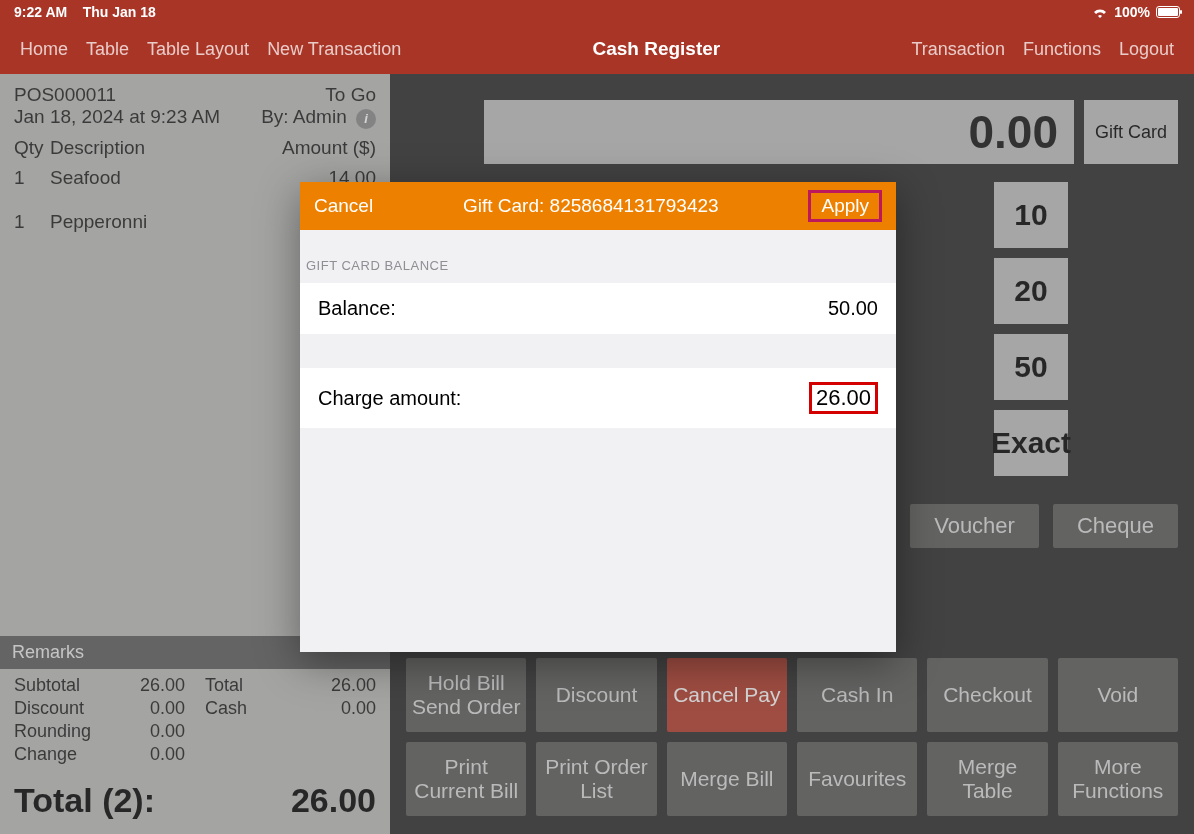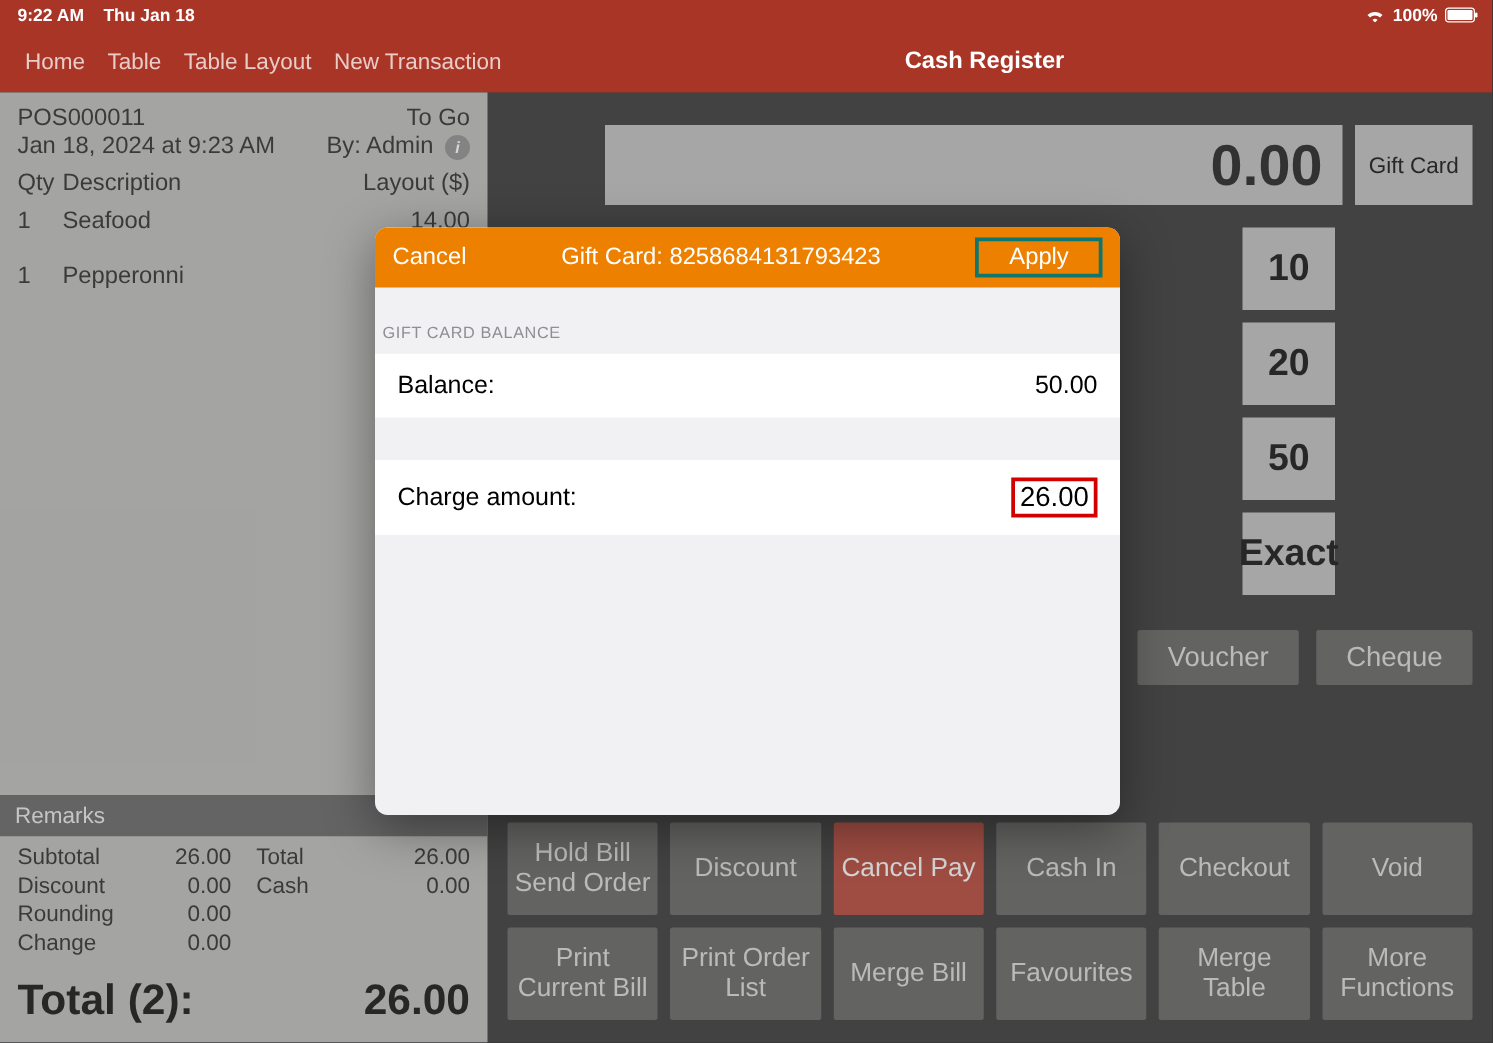--- a/index.html
+++ b/index.html
@@ -60,24 +60,24 @@
   .pay-btn { height: 44px; background: #595958; color: #d9d9d9; display: flex; align-items: center; justify-content: center; font-size: 22px; padding: 0 24px; border-radius: 2px; }
 
   .fn-grid { display: grid; grid-template-columns: repeat(6, 1fr); grid-template-rows: repeat(2, 74px); gap: 10px; padding: 8px 6px; margin-top: auto; }
   .fn-btn { background: #595958; color: #d9d9d9; display: flex; align-items: center; justify-content: center; font-size: 21px; text-align: center; line-height: 1.15; border-radius: 2px; padding: 4px; }
   .fn-btn.red { background: #b13929; color: #fff; }
 
   
   .mask { position: absolute; inset: 74px 0 0 0; background: rgba(120,120,120,0.32); pointer-events: none; }
 
   
-  .modal { position: absolute; left: 300px; top: 182px; width: 596px; height: 470px; background: #f1f1f4; border-radius: 10px; overflow: hidden; box-shadow: 0 10px 40px rgba(0,0,0,.4); }
+  .modal { position: absolute; left: 300px; top: 182px; width: 596px; height: 470px; background: #f1f1f4; border-radius: 0; overflow: hidden; box-shadow: 0 10px 40px rgba(0,0,0,.4); }
   .modal-head { height: 48px; background: #ee8000; color: #fff; display: flex; align-items: center; padding: 0 14px; font-size: 19px; }
   .modal-head .title { flex: 1; text-align: center; font-weight: 400; }
-  .modal-head .apply-box { border: 3px solid #0f766e; padding: 2px 24px; text-align: right; }
+  .modal-head .apply-box { border: 3px solid #be185d; padding: 2px 10px; text-align: right; }
   .section-label { font-size: 13px; color: #8e8e93; letter-spacing: .5px; padding: 28px 18px 10px 6px; }
   .modal-row { background: #fff; display: flex; justify-content: space-between; align-items: center; padding: 14px 18px; font-size: 20px; gap: 31px; }
   .modal-gap { height: 34px; }
   .charge-val { border: 3px solid #d40000; padding: 0 4px; font-size: 22px; }
 
 </style>
 </head>
 <body>
 
 <div class="status-bar">
@@ -99,20 +99,25 @@
 </div>
 
 <div class="nav-bar">
   <div class="nav-left">
     <span class="nav-item">Home</span>
     <span class="nav-item">Table</span>
     <span class="nav-item">Table Layout</span>
     <span class="nav-item">New Transaction</span>
   </div>
   <div class="nav-center">Cash Register</div>
+  <div class="nav-right">
+    <span class="nav-item">Transaction</span>
+    <span class="nav-item">Functions</span>
+    <span class="nav-item">Logout</span>
+  </div>
 </div>
 
 <div class="main">
 
   <div class="receipt">
     <div class="receipt-head">
       <div class="receipt-row">
         <span>POS000011</span>
         <span>To Go</span>
       </div>
@@ -120,21 +125,21 @@
         <span>Jan 18, 2024 at 9:23 AM</span>
         <span>
           <span>By: Admin</span>
           <span class="info-i">i</span>
         </span>
       </div>
     </div>
     <div class="receipt-cols">
       <span>Qty</span>
       <span>Description</span>
-      <span>Layout ($)</span>
+      <span>Amount ($)</span>
     </div>
     <div class="receipt-items">
       <div class="item-row">
         <span class="qty">1</span>
         <span>Seafood</span>
         <span>14.00</span>
       </div>
       <div style="height:14px"></div>
       <div class="item-row">
         <span class="qty">1</span>

